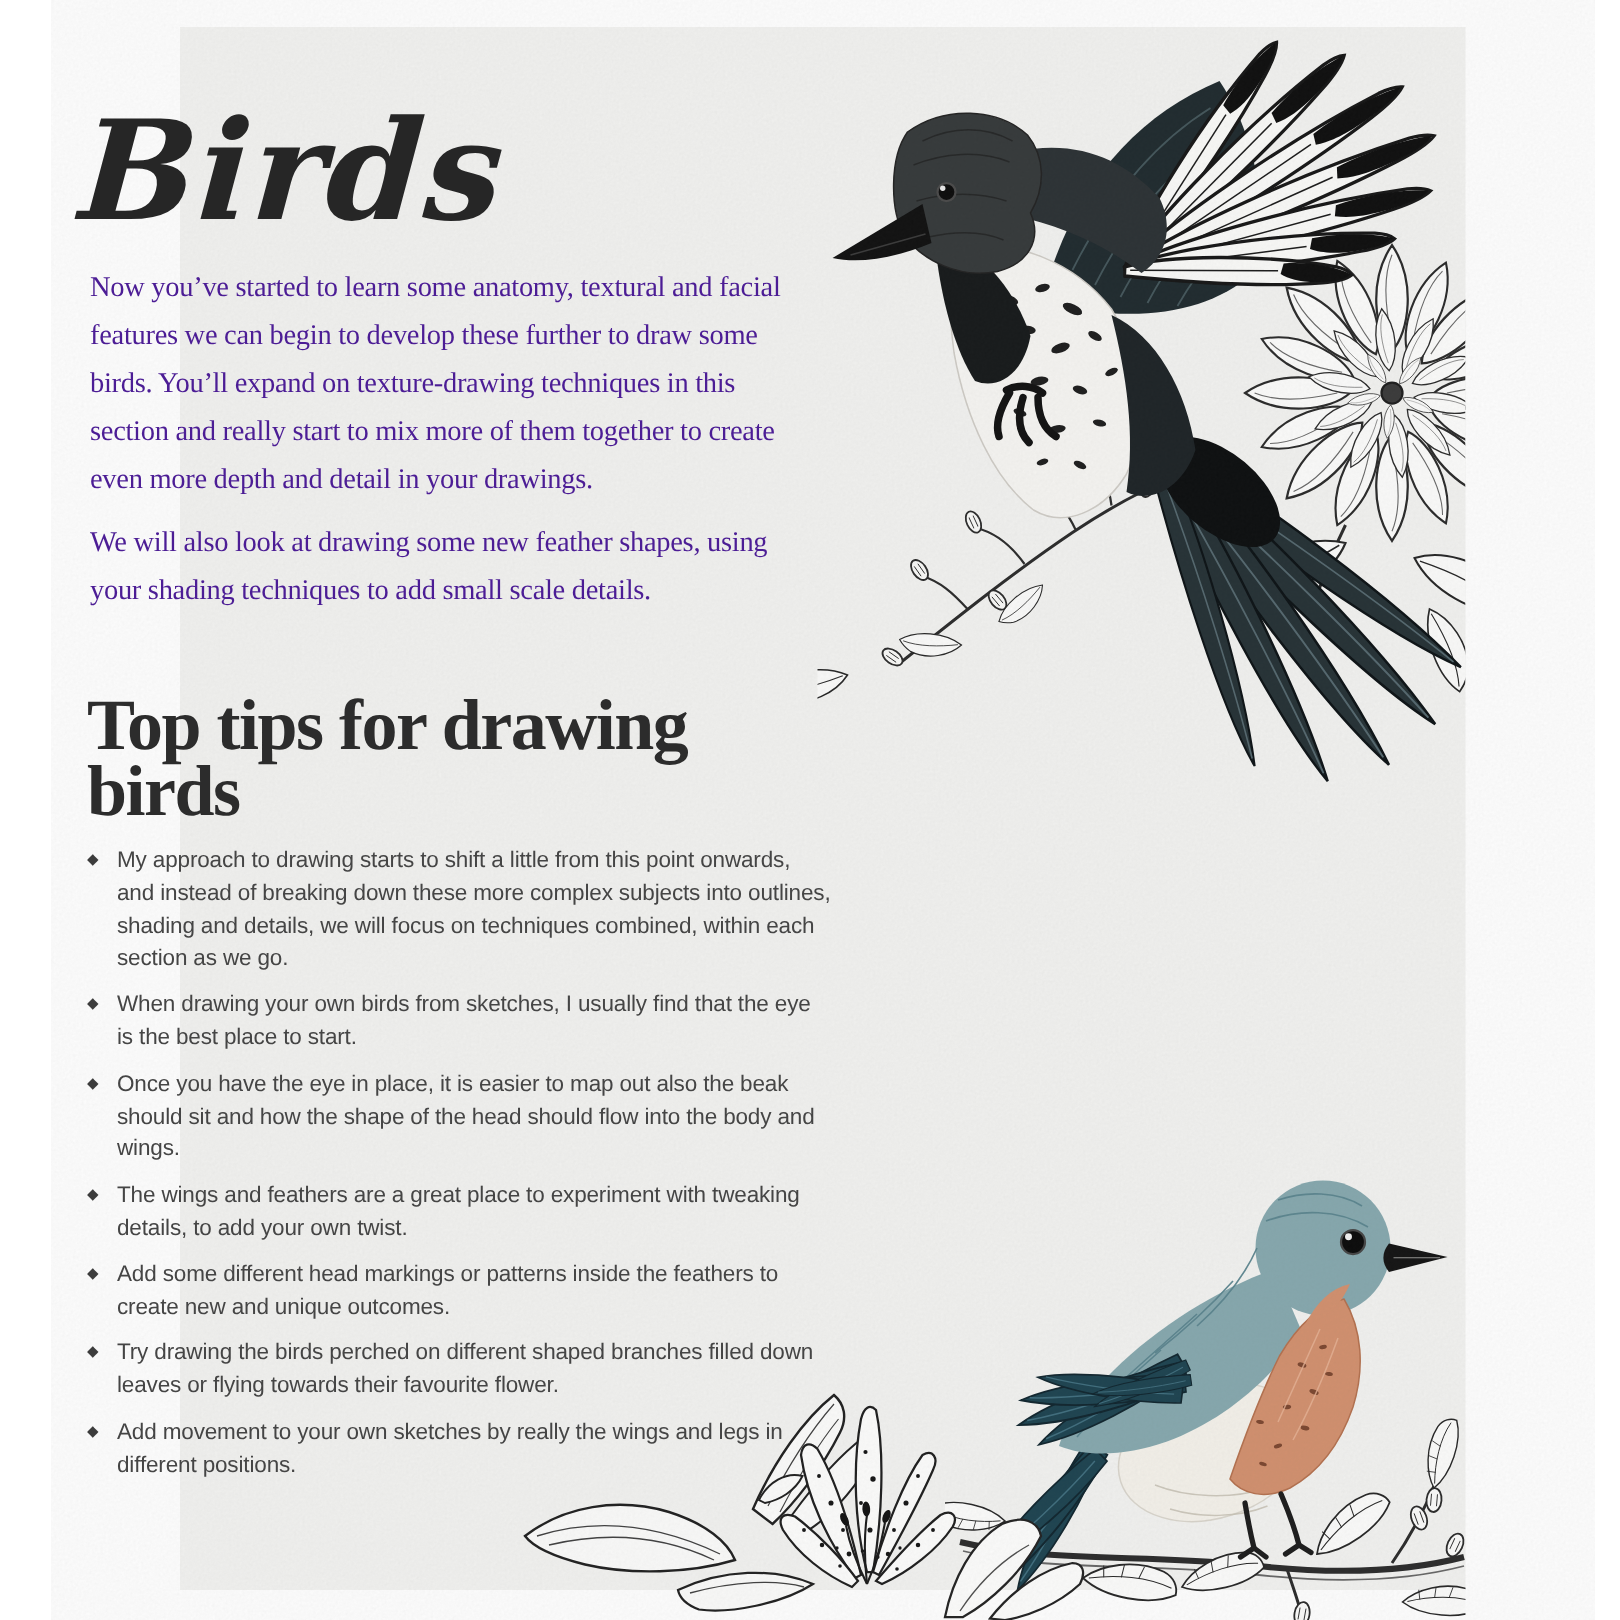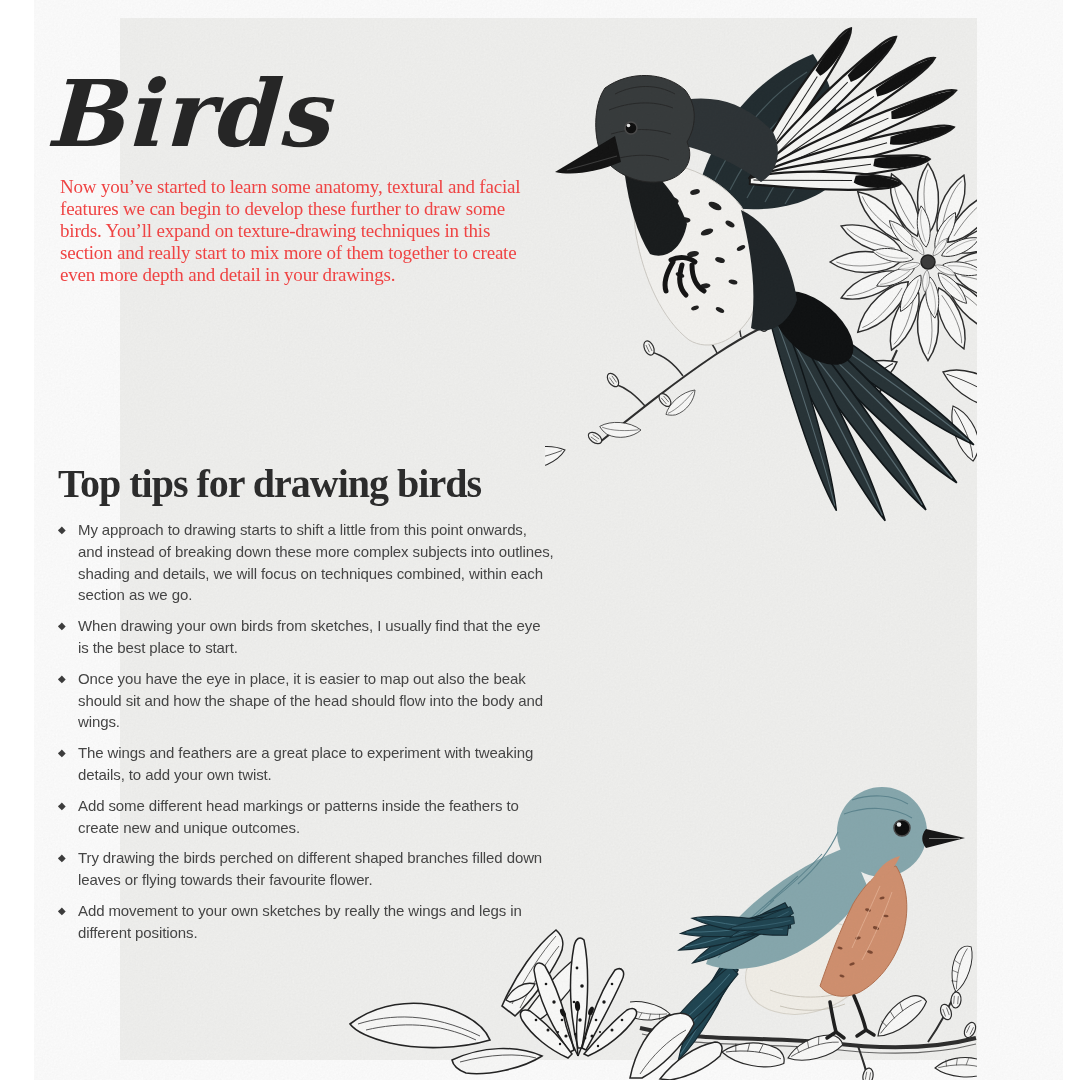--- a/index.html
+++ b/index.html
@@ -18,27 +18,27 @@
   .ill-lilies{left:330px;top:928px;}
   .content{position:absolute;left:0;top:0;width:100%;height:100%;z-index:3;}
   .title{
     position:absolute;left:54px;top:64px;
     font-family:"DejaVu Serif","Liberation Serif",serif;
     font-style:italic;font-weight:700;font-size:92px;line-height:100px;
     color:#262626;letter-spacing:1px;transform:skewX(-4deg);
   }
   .intro{
     position:absolute;left:60px;top:176px;width:470px;
-    font-family:"Liberation Serif",serif;font-size:19px;line-height:22px;
-    color:#ef4444;letter-spacing:-0.2px;
+    font-family:"Liberation Serif",serif;font-size:19px;line-height:32px;
+    color:#4c1d95;letter-spacing:-0.2px;
   }
   .intro p{margin:0 0 10px 0;}
   .tips{position:absolute;left:58px;top:462px;width:500px;}
   .tips-heading{
-    font-family:"Liberation Serif",serif;font-weight:700;font-size:40px;line-height:44px;
+    font-family:"Liberation Serif",serif;font-weight:700;font-size:48px;line-height:44px;
     color:#2c2c2c;letter-spacing:-1px;margin:0 0 13px 0;
   }
   .tips-list{list-style:none;margin:0;padding:0;width:496px;}
   .tips-list li{
     display:flex;align-items:flex-start;margin:0 0 9px 0;
     font-size:15px;line-height:21.8px;color:#454545;letter-spacing:-0.1px;
   }
   .tips-list .marker{
     flex:0 0 20px;font-size:10px;line-height:21.8px;color:#3c3c3c;
   }
@@ -400,20 +400,21 @@
     <feColorMatrix type="matrix" values="0 0 0 0 0.15  0 0 0 0 0.15  0 0 0 0 0.15  0.5 0.5 0.5 0 0"></feColorMatrix>
   </filter>
   <rect x="120" y="18" width="857" height="1042" filter="url(#gr)" opacity="0.06"></rect>
 </svg>
 
 <div class="paper content" style="background:transparent">
   <div class="title">Birds</div>
 
   <div class="intro">
     <p>Now you’ve started to learn some anatomy, textural and facial features we can begin to develop these further to draw some birds. You’ll expand on texture-drawing techniques in this section and really start to mix more of them together to create even more depth and detail in your drawings.</p>
+    <p>We will also look at drawing some new feather shapes, using your shading techniques to add small scale details.</p>
   </div>
 
   <div class="tips">
     <h2 class="tips-heading">Top tips for drawing birds</h2>
     <ul class="tips-list">
       <li>
         <span class="marker">◆</span>
         <span class="btext">My approach to drawing starts to shift a little from this point onwards, and instead of breaking down these more complex subjects into outlines, shading and details, we will focus on techniques combined, within each section as we go.</span>
       </li>
       <li>

